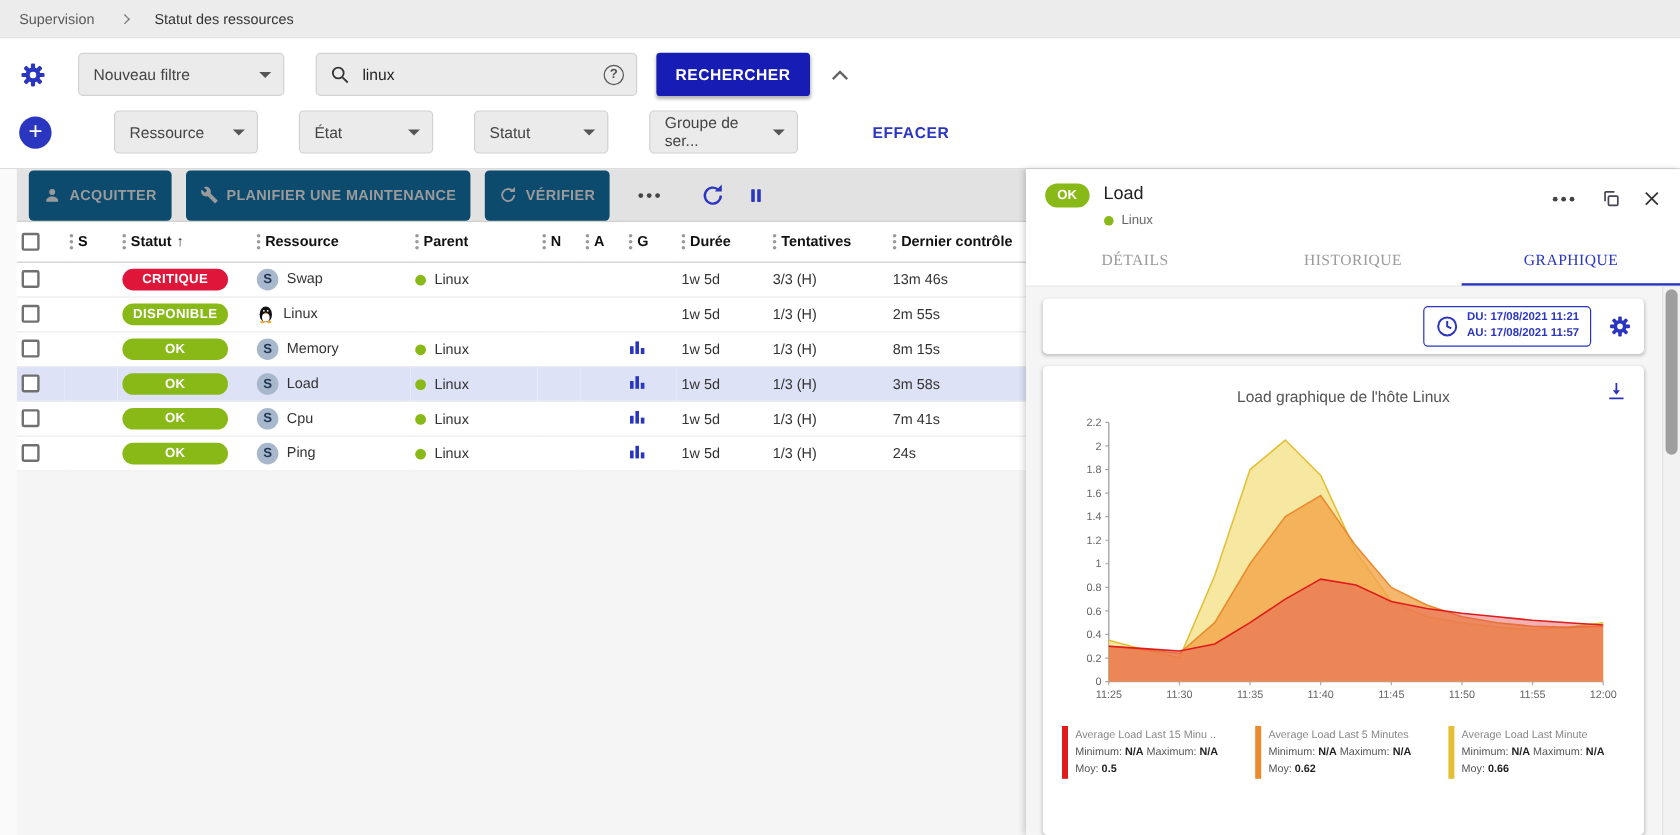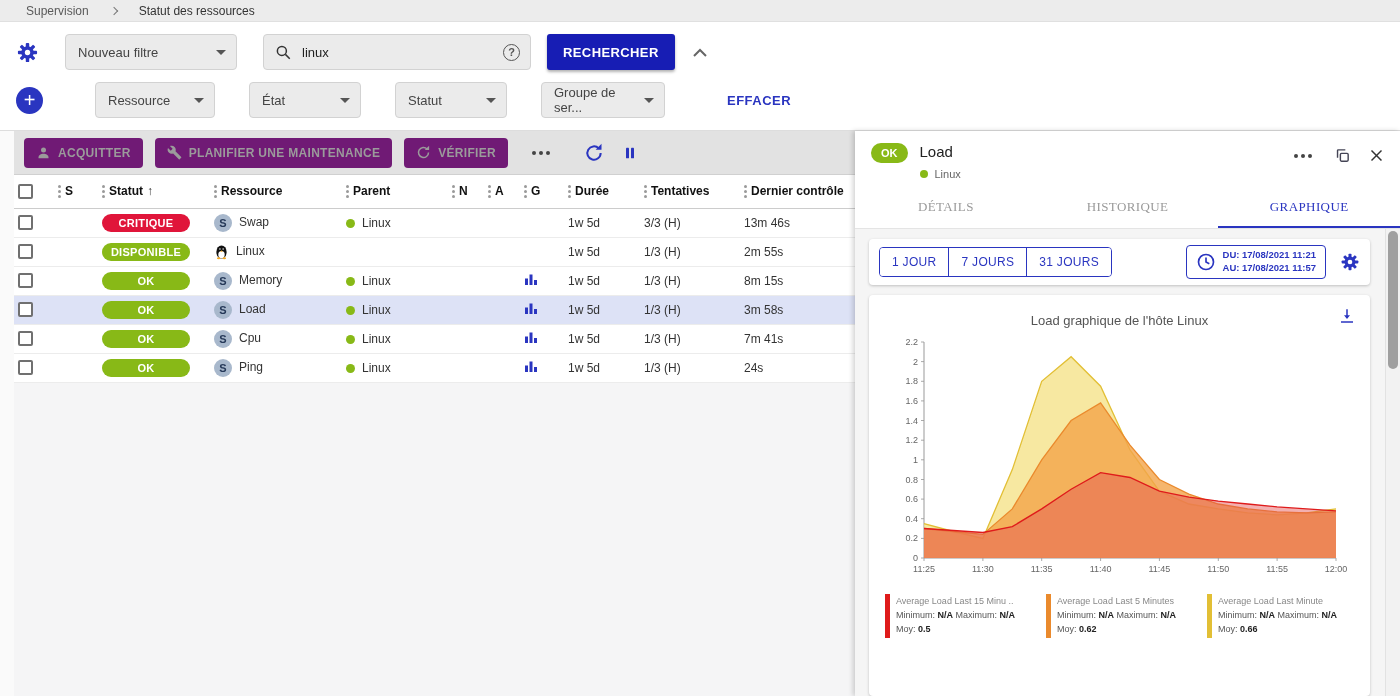--- a/index.html
+++ b/index.html
@@ -5,22 +5,22 @@
   * { box-sizing: border-box; }
   html,body { margin:0; padding:0; }
   body {
     width:1400px; height:696px; overflow:hidden;
     font-family:"Liberation Sans", sans-serif;
     background:#fff; color:#333;
     display:flex; flex-direction:column;
     --accent:#2a35c0; --primary:#171db4; --ok:#88b917; --critical:#e0153a; --selected-row:#dde2f6;
   }
   
-  .breadcrumb-bar { height:22px; background:#ececec; border-bottom:1px solid #e0e0e0;
-    display:flex; align-items:center; gap:22px; padding:0 26px; font-size:12px; color:#5a5a5a; flex:0 0 auto; }
+  .breadcrumb-bar { height:32px; background:#ececec; border-bottom:1px solid #e0e0e0;
+    display:flex; align-items:center; gap:22px; padding:0 16px; font-size:12px; color:#5a5a5a; flex:0 0 auto; }
   .bc-item { cursor:pointer; }
   .bc-item.current { color:#333; }
   .chev { width:6px; height:6px; border-top:1.5px solid #777; border-right:1.5px solid #777;
     transform:rotate(45deg); display:inline-block; }
   
   .filter-section { background:#fff; padding:8px 0 12px; flex:0 0 auto; }
   .frow { display:flex; align-items:center; }
   .frow1 { margin:4px 16px 0; }
   .frow2 { margin:12px 16px 0; }
   .icon-accent { color:var(--accent); display:inline-flex; }
@@ -43,21 +43,21 @@
   .add-filter-btn { width:27px; height:27px; border-radius:50%; background:var(--accent); color:#fff;
     font-size:20px; line-height:1; display:flex; align-items:center; justify-content:center; cursor:pointer; }
   .clear-btn { margin-left:56px; color:var(--accent); font-size:13px; font-weight:bold; letter-spacing:.5px;
     background:none; border:none; cursor:pointer; font-family:inherit; }
   
   .content { flex:1; display:flex; border-top:1px solid #ddd; min-height:0; }
   .left { width:855px; flex:0 0 855px; padding-left:14px; background:#fafafa;
     display:flex; flex-direction:column; min-height:0; }
   .toolbar { height:44px; background:#e2e2e2; border-bottom:1px solid #d0d0d0;
     display:flex; align-items:center; gap:12px; padding:0 10px; flex:0 0 auto; }
-  .tbtn { background:#701a75; color:#9b9b9b; font-size:12px; font-weight:bold; height:30px; border:none;
+  .tbtn { background:#0c4a6e; color:#9b9b9b; font-size:12px; font-weight:bold; height:42px; border:none;
     border-radius:4px; padding:0 12px; display:flex; align-items:center; gap:7px; letter-spacing:.3px;
     font-family:inherit; }
   .hdots { display:inline-flex; gap:3px; align-items:center; margin-left:8px; cursor:pointer; padding:4px; }
   .hdots i { width:4px; height:4px; border-radius:50%; background:#444; }
   .icon-btn { display:inline-flex; cursor:pointer; color:var(--accent); }
   
   table { border-collapse:collapse; table-layout:fixed; width:841px; background:#fff; font-size:12px; color:#333; }
   th, td { height:29px; padding:0 4px; text-align:left; white-space:nowrap; overflow:hidden; }
   thead tr { height:33px; border-bottom:1px solid #ccc; }
   tbody tr { border-bottom:1px solid #ececec; background:#fff; }
@@ -452,25 +452,20 @@
         </span>
       </div>
     </div>
     <div class="tabs" id="panel-tabs">
         <div class="tab ">DÉTAILS</div>
         <div class="tab ">HISTORIQUE</div>
         <div class="tab active">GRAPHIQUE</div>
       </div>
     <div class="panel-content">
       <div class="card range-card">
-        <div class="range-group" id="range-group">
-            <button class="range-btn">1 JOUR</button>
-            <button class="range-btn">7 JOURS</button>
-            <button class="range-btn">31 JOURS</button>
-          </div>
         <div class="period-box">
           <span style="display:inline-flex">
             <svg width="20" height="20" viewBox="0 0 24 24" fill="none" stroke="currentColor" stroke-width="2">
               <circle cx="12" cy="12" r="9"></circle>
                 <polyline points="12,6.5 12,12 16,14"></polyline>
             </svg>
           </span>
           <span class="period-lines">
             <span style="display:block">DU: 17/08/2021 11:21</span>
             <span style="display:block">AU: 17/08/2021 11:57</span>

